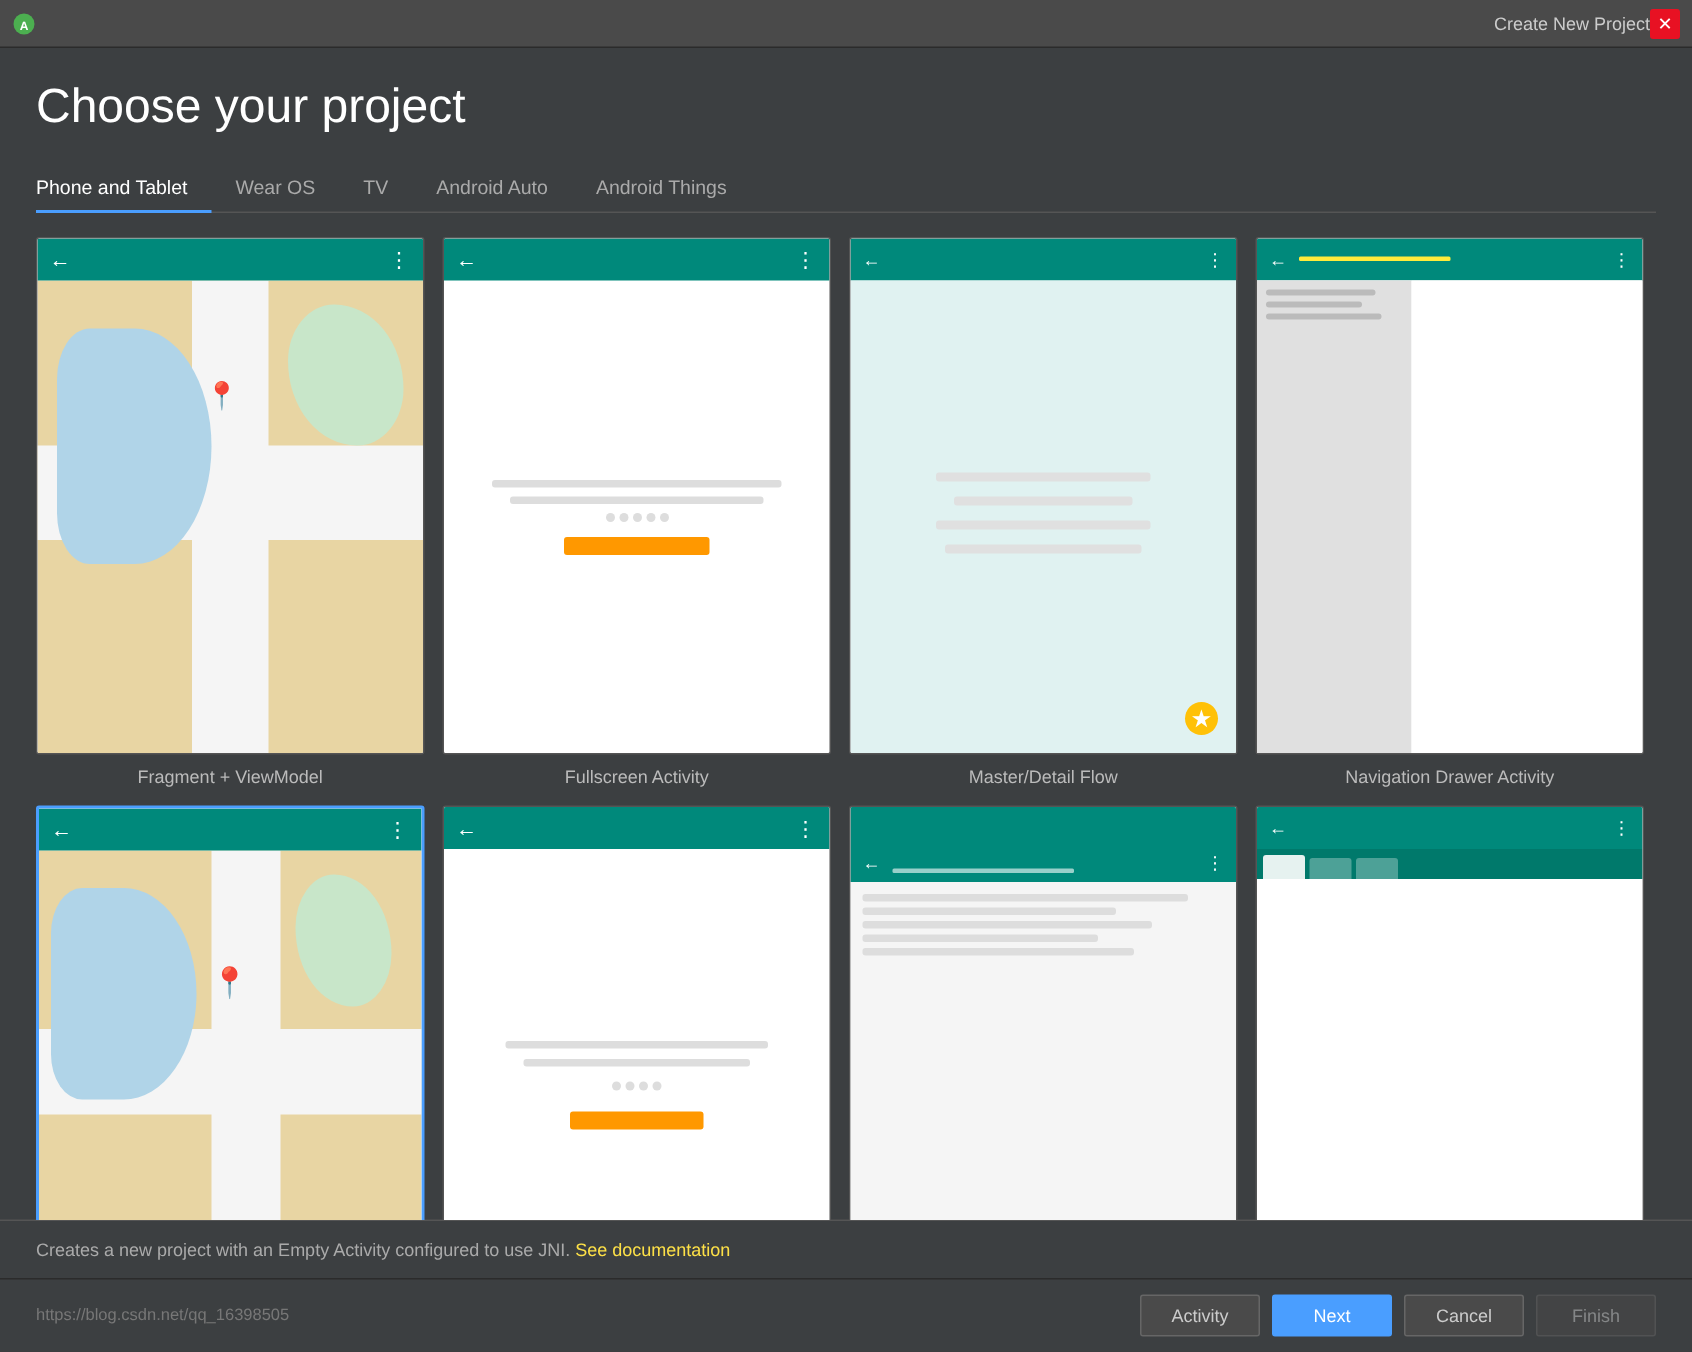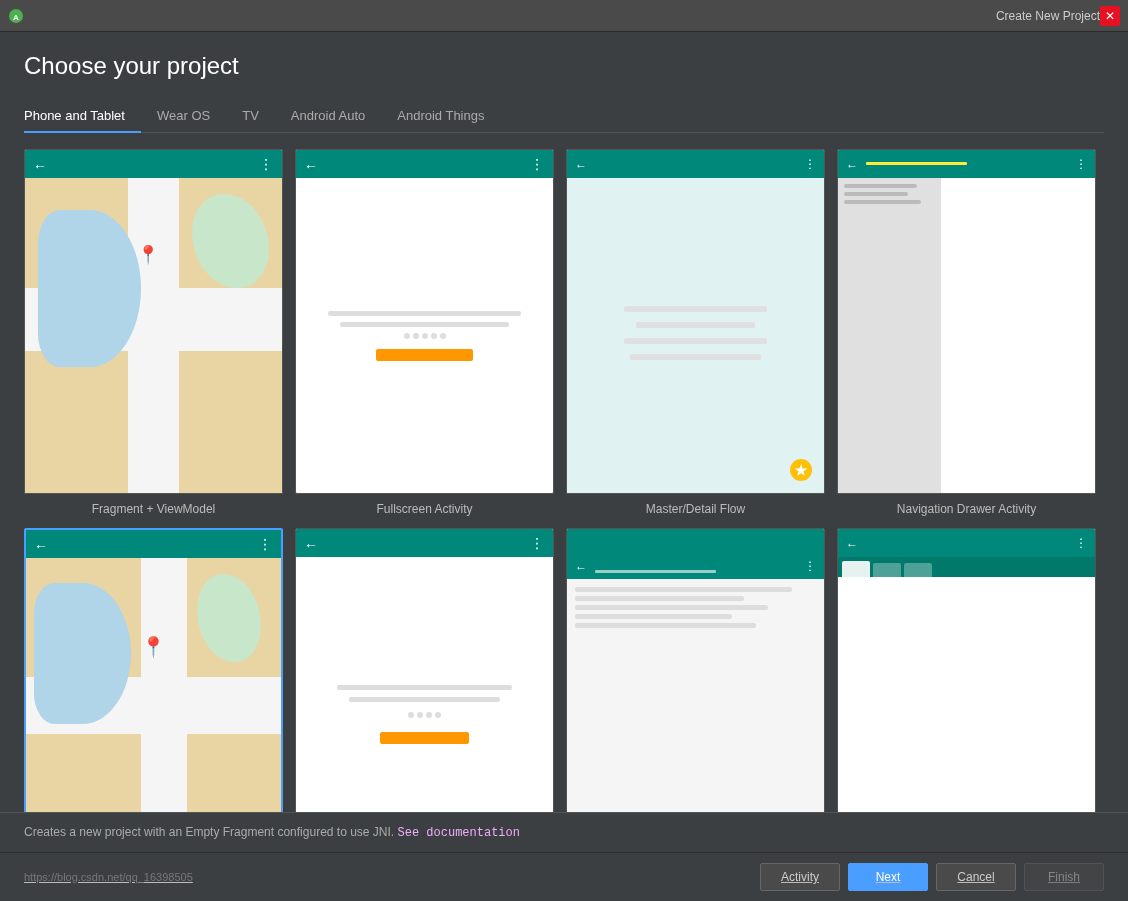--- a/index.html
+++ b/index.html
@@ -54,21 +54,21 @@
     
     .main-content {
       flex: 1;
       display: flex;
       flex-direction: column;
       padding: 20px 24px 0 24px;
       overflow: hidden;
     }
 
     .page-title {
-      font-size: 24px;
+      font-size: 32px;
       color: #ffffff;
       font-weight: 300;
       margin-bottom: 20px;
     }
 
     
     .tabs {
       display: flex;
       border-bottom: 1px solid #555;
       margin-bottom: 16px;
@@ -228,36 +228,34 @@
       font-size: 14px;
       font-weight: bold;
       color: #ffffff;
       margin-bottom: 4px;
     }
     .bottom-info-desc {
       font-size: 12px;
       color: #aaaaaa;
     }
     .bottom-info-link {
-      color: #f0abfc;
+      color: #fde047;
       cursor: pointer;
-      font-family: Liberation Mono, monospace;
     }
 
     
     .footer {
       display: flex;
       justify-content: flex-end;
       align-items: center;
       padding: 10px 24px 10px 24px;
       gap: 8px;
       background: #3c3f41;
       border-top: 1px solid #2b2b2b;
       flex-shrink: 0;
-      text-decoration: underline;
     }
     .footer-url {
       margin-right: auto;
       font-size: 11px;
       color: #777;
     }
     .btn {
       padding: 6px 20px;
       font-size: 12px;
       cursor: pointer;
@@ -470,21 +468,21 @@
         </div>
       </div>
 
     </div>
 
   </div>
 </div>
 
 <div class="bottom-info">
   <div class="bottom-info-desc">
-    <span>Creates a new project with an Empty Fragment configured to use JNI.</span>
+    <span>Creates a new project with an Empty Activity configured to use JNI.</span>
     <span class="bottom-info-link">See documentation</span>
   </div>
 </div>
 
 <div class="footer">
   <span class="footer-url">https://blog.csdn.net/qq_16398505</span>
   <button class="btn">Activity</button>
   <button class="btn primary">Next</button>
   <button class="btn">Cancel</button>
   <button class="btn" disabled="">Finish</button>

